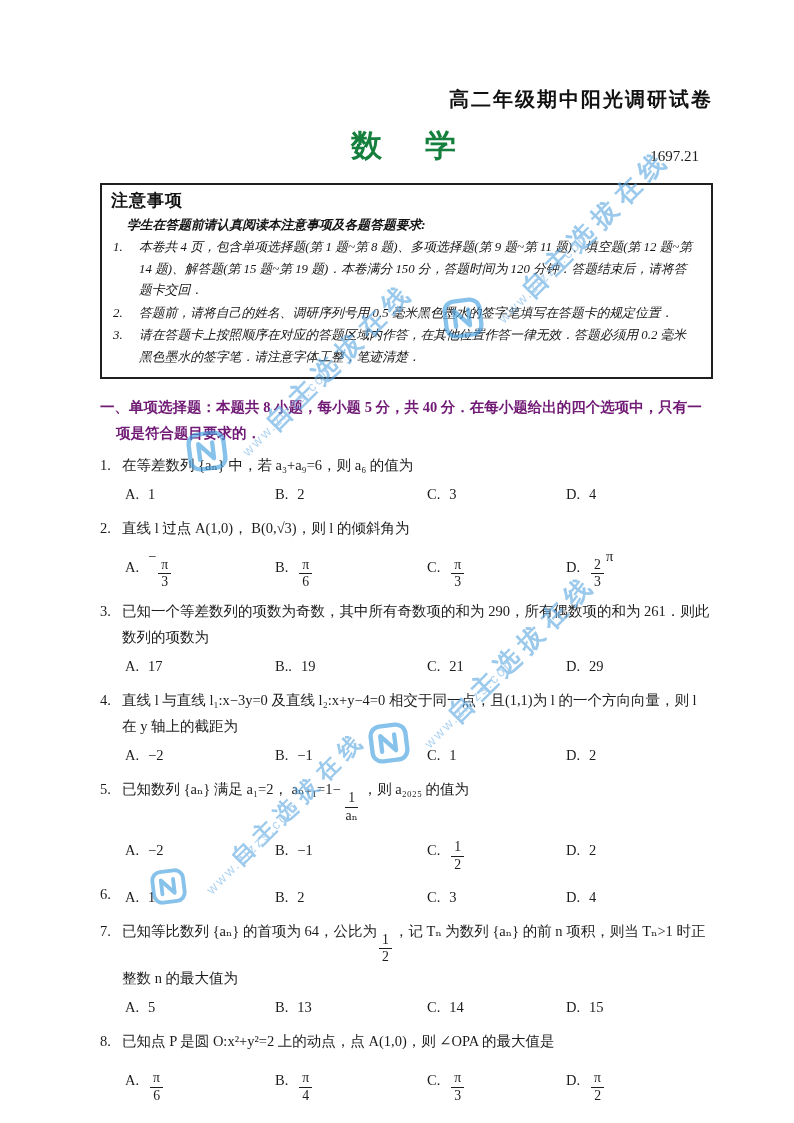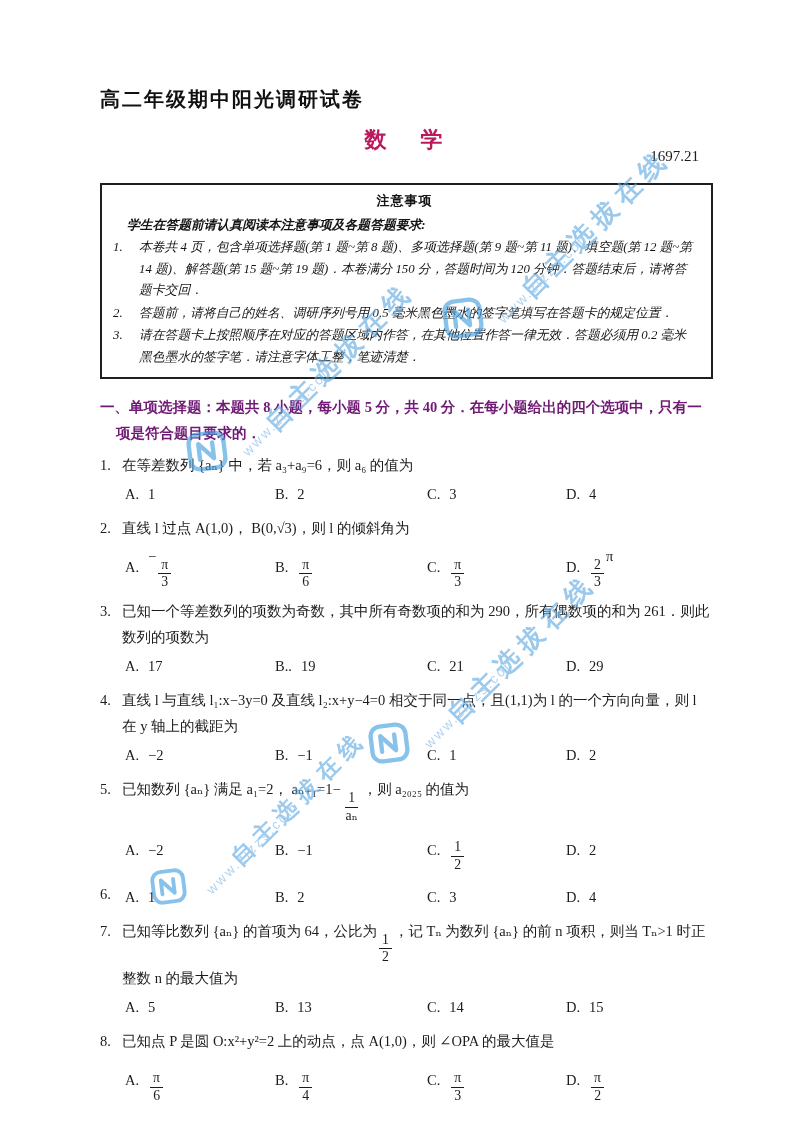--- a/index.html
+++ b/index.html
@@ -9,44 +9,44 @@
     margin:0 auto;
     background:#ffffff;
     overflow:hidden;
     color:#1c1c1c;
     font-family:"Liberation Serif","DejaVu Serif",serif;
     box-sizing:border-box;
     padding:86px 81px 0 100px;
   }
   
   .doc-title{
-    text-align:left;
+    text-align:right;
     font-family:Liberation Mono, monospace;
     font-weight:700;font-size:20px;letter-spacing:2px;
     color:#111;
   }
   .subject-row{position:relative;margin-top:12px;height:44px;}
   .subject{
     position:absolute;left:0;right:0;text-align:center;
     font-family:"Liberation Sans","DejaVu Sans",sans-serif;
-    font-weight:700;font-size:22px;letter-spacing:6px;color:#be185d;
+    font-weight:700;font-size:31px;letter-spacing:6px;color:#15803d;
   }
   .exam-date{position:absolute;right:14px;bottom:4px;font-size:15px;color:#1c1c1c;}
   
   .notice-box{
     margin-top:14px;
     border:2px solid #1f1f1f;
     padding:5px 13px 9px 9px;
     font-style:italic;
     font-size:12.8px;line-height:21.5px;color:#141414;
   }
   .notice-title{
-    text-align:center;font-style:normal;
+    text-align:left;font-style:normal;
     font-family:"Liberation Sans","DejaVu Sans",sans-serif;
-    font-weight:700;font-size:13px;letter-spacing:1px;margin-bottom:3px;
+    font-weight:700;font-size:17px;letter-spacing:1px;margin-bottom:3px;
   }
   .notice-intro{margin:0 0 1px 0;padding-left:16px;font-weight:700;}
   .notice-item{display:flex;margin-top:1px;}
   .notice-item .ino{flex:0 0 26px;padding-left:2px;}
   .notice-item .itext{flex:1;}
   
   .section-heading{
     margin-top:15px;
     font-family:Liberation Serif, serif;
     font-weight:700;font-size:14.5px;line-height:26px;color:#701a75;

